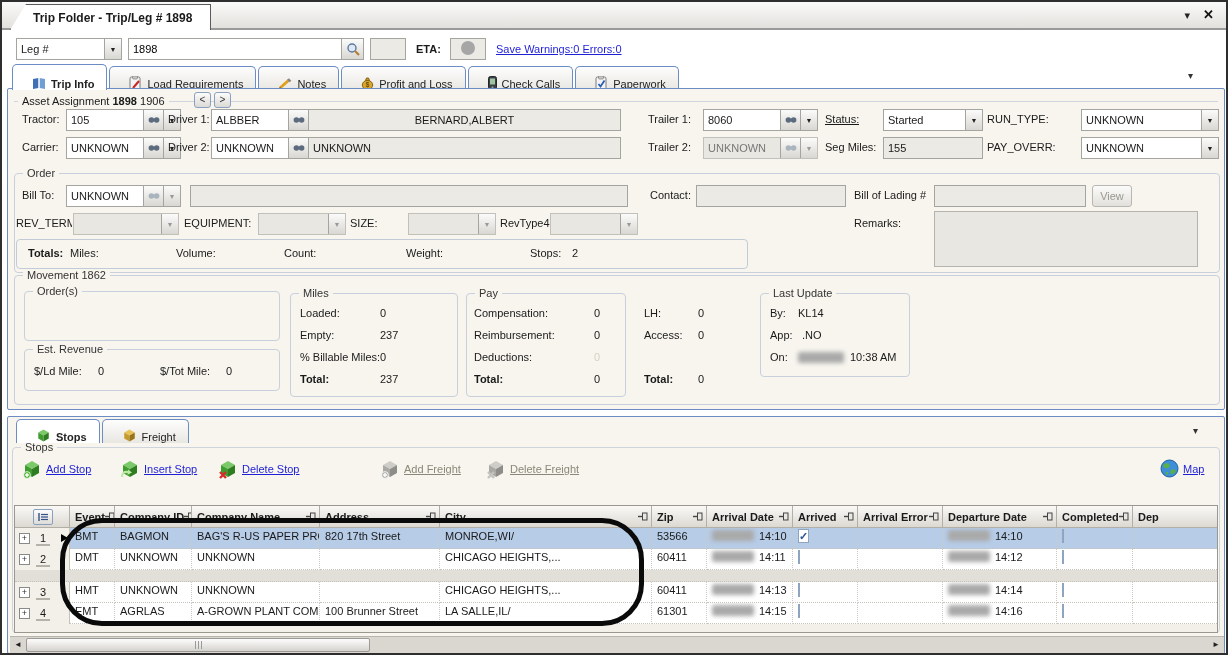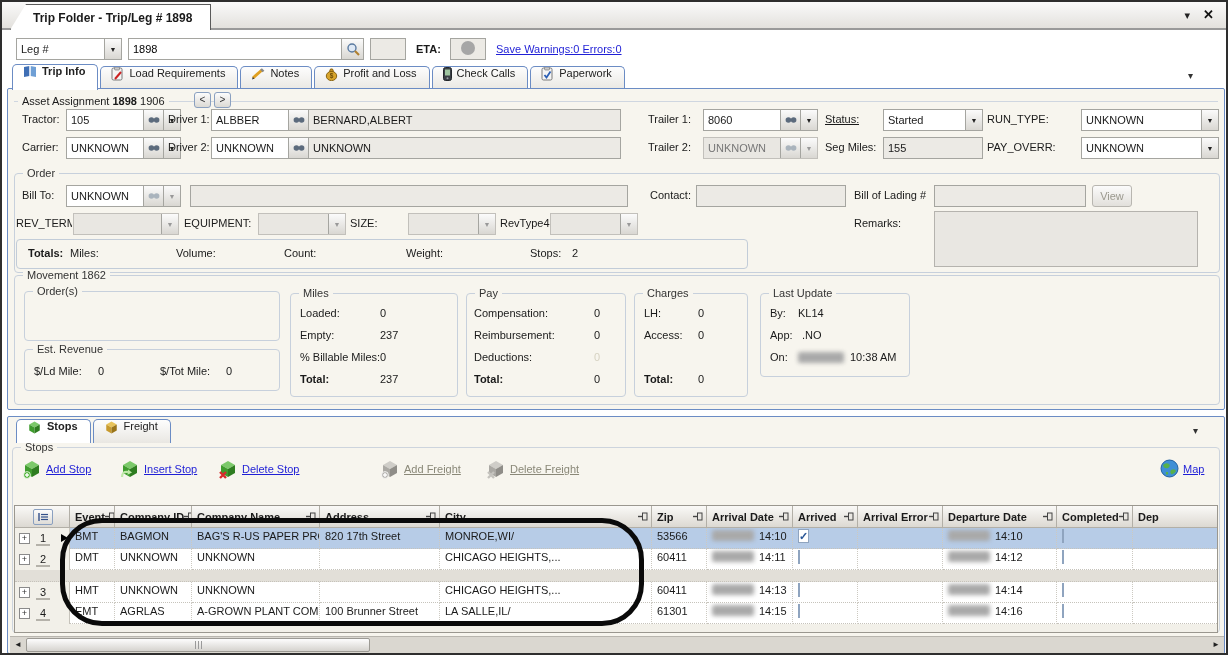--- a/index.html
+++ b/index.html
@@ -30,21 +30,21 @@
   .lookup-btn { width:20px; }
   .combo.dis { border-color:#c2c0bb; }
   .combo.dis .txt { background:#e9e7e2; color:#777; }
   .combo.dis .btn3d { color:#999; }
   .caret-glyph { font-size:7px; }
   .eta-circle { width:14px; height:14px; border-radius:50%; background:#a6a6a6; margin:2px auto; }
   a.link { color:#1f1fd6; text-decoration:underline; cursor:pointer; }
   a.link.dis { color:#8a8878; }
   
   .tabstrip { position:absolute; display:flex; gap:2px; align-items:flex-end; }
-  .tab { height:24px; display:flex; align-items:flex-start; gap:5px; padding:0 12px 0 10px;
+  .tab { height:24px; display:flex; align-items:flex-end; gap:5px; padding:0 12px 0 19px;
     background:linear-gradient(#fdfdfd,#e9e7e2); border:1px solid #6b8cc4; border-bottom:none;
     border-radius:5px 5px 0 0; color:#222; }
   .tab.active { background:#fff; font-weight:bold; position:relative; z-index:2; height:26px; }
   .strip-caret { position:absolute; color:#333; font-size:10px; }
   
   .panel { position:absolute; background:#f7f5ee; border:1px solid #6b8cc4; border-radius:2px; }
   .group { position:absolute; border:1px solid #c7d0dc; border-radius:4px; }
   .group > .legend { position:absolute; top:-7px; left:8px; background:#f7f5ee; padding:0 4px; white-space:nowrap; color:#333; }
   .hline { position:absolute; height:1px; background:#cfd6e0; }
   .field-label { position:absolute; white-space:nowrap; overflow:hidden; }
@@ -227,21 +227,21 @@
       <span class="btn3d lookup-btn">
           <svg width="12" height="8" viewBox="0 0 12 8">
             <circle cx="3.4" cy="4" r="2.8" fill="#5c6b7d"></circle>
             <circle cx="8.6" cy="4" r="2.8" fill="#5c6b7d"></circle>
           </svg>
         </span>
       <span class="btn3d">
           <span class="caret-glyph">▼</span>
         </span>
     </div>
-    <div class="sunken disabled-box" style="left:300px; top:20px; width:313px;"><span>BERNARD,ALBERT</span></div>
+    <div class="sunken disabled-box" style="left:300px; top:20px; width:313px;text-align:center;"><span>BERNARD,ALBERT</span></div>
     <span class="field-label" style="left:640px; top:24px;">Trailer 1:</span>
     <div class="combo" style="left:695px; top:20px; width:115px;">
       <span class="txt">8060</span>
       <span class="btn3d lookup-btn">
           <svg width="12" height="8" viewBox="0 0 12 8">
             <circle cx="3.4" cy="4" r="2.8" fill="#5c6b7d"></circle>
             <circle cx="8.6" cy="4" r="2.8" fill="#5c6b7d"></circle>
           </svg>
         </span>
       <span class="btn3d">
@@ -407,23 +407,20 @@
     </div>
     <span class="kv" style="left:466px; top:218px;">Compensation:</span>
     <span class="kv" style="left:586px; top:218px;">0</span>
     <span class="kv" style="left:466px; top:240px;">Reimbursement:</span>
     <span class="kv" style="left:586px; top:240px;">0</span>
     <span class="kv" style="left:466px; top:262px;">Deductions:</span>
     <span class="kv faint" style="left:586px; top:262px;">0</span>
     <span class="kv" style="left:466px; top:284px; font-weight:bold;">Total:</span>
     <span class="kv" style="left:586px; top:284px;">0</span>
 
-    <div class="group" style="left:626px; top:204px; width:114px; height:104px;">
-      <span class="legend">Charges</span>
-    </div>
     <span class="kv" style="left:636px; top:218px;">LH:</span>
     <span class="kv" style="left:690px; top:218px;">0</span>
     <span class="kv" style="left:636px; top:240px;">Access:</span>
     <span class="kv" style="left:690px; top:240px;">0</span>
     <span class="kv" style="left:636px; top:284px; font-weight:bold;">Total:</span>
     <span class="kv" style="left:690px; top:284px;">0</span>
 
     <div class="group" style="left:752px; top:204px; width:150px; height:84px;">
       <span class="legend">Last Update</span>
     </div>

